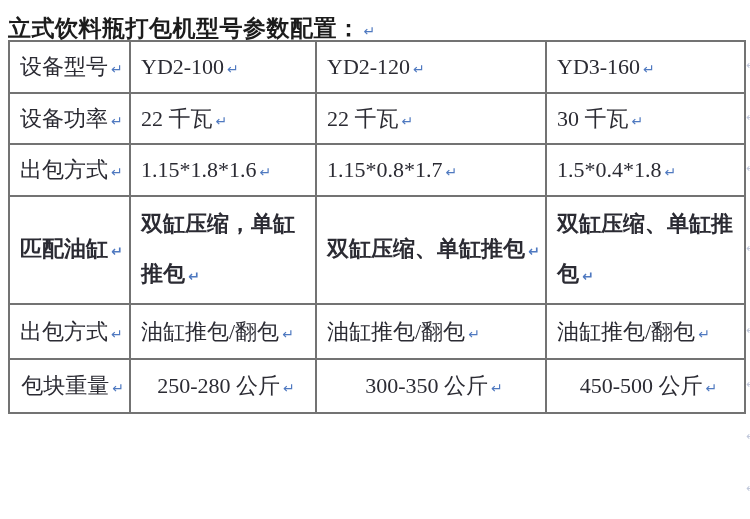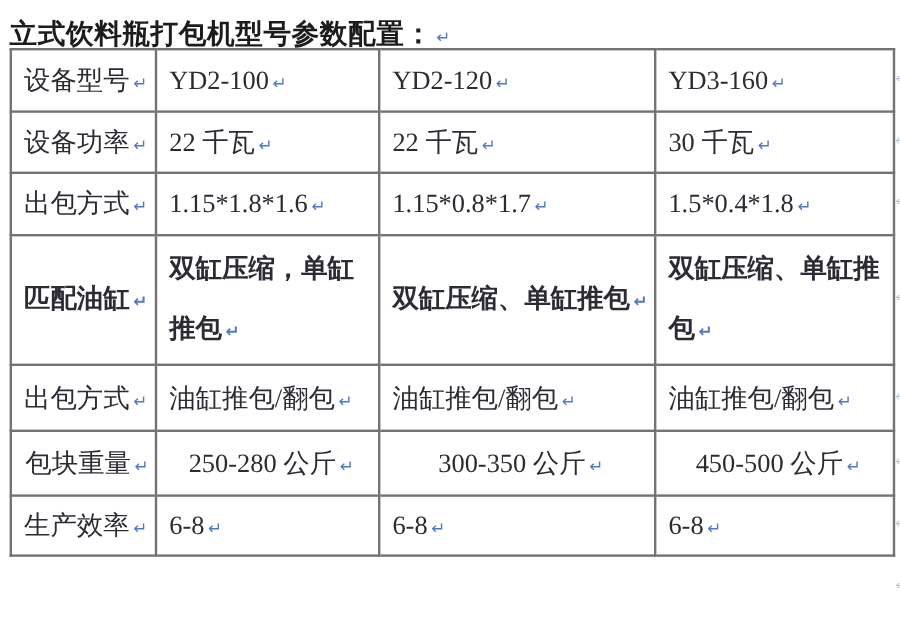--- a/index.html
+++ b/index.html
@@ -104,26 +104,20 @@
         <td><span>油缸推包/翻包</span><span class="pmark">↵</span></td>
         <td><span>油缸推包/翻包</span><span class="pmark">↵</span></td>
         <td><span>油缸推包/翻包</span><span class="pmark">↵</span></td>
       </tr>
       <tr>
         <td><span>包块重量</span><span class="pmark">↵</span></td>
         <td><span>250-280 公斤</span><span class="pmark">↵</span></td>
         <td><span>300-350 公斤</span><span class="pmark">↵</span></td>
         <td><span>450-500 公斤</span><span class="pmark">↵</span></td>
       </tr>
-      <tr>
-        <td><span>生产效率</span><span class="pmark">↵</span></td>
-        <td><span>6-8</span><span class="pmark">↵</span></td>
-        <td><span>6-8</span><span class="pmark">↵</span></td>
-        <td><span>6-8</span><span class="pmark">↵</span></td>
-      </tr>
     </tbody>
 </table>
 
 <div id="row-end-marks">
     <span class="row-end-mark" style="top: 58px;">↵</span>
     <span class="row-end-mark" style="top: 109.5px;">↵</span>
     <span class="row-end-mark" style="top: 161px;">↵</span>
     <span class="row-end-mark" style="top: 241px;">↵</span>
     <span class="row-end-mark" style="top: 322.5px;">↵</span>
     <span class="row-end-mark" style="top: 377px;">↵</span>

